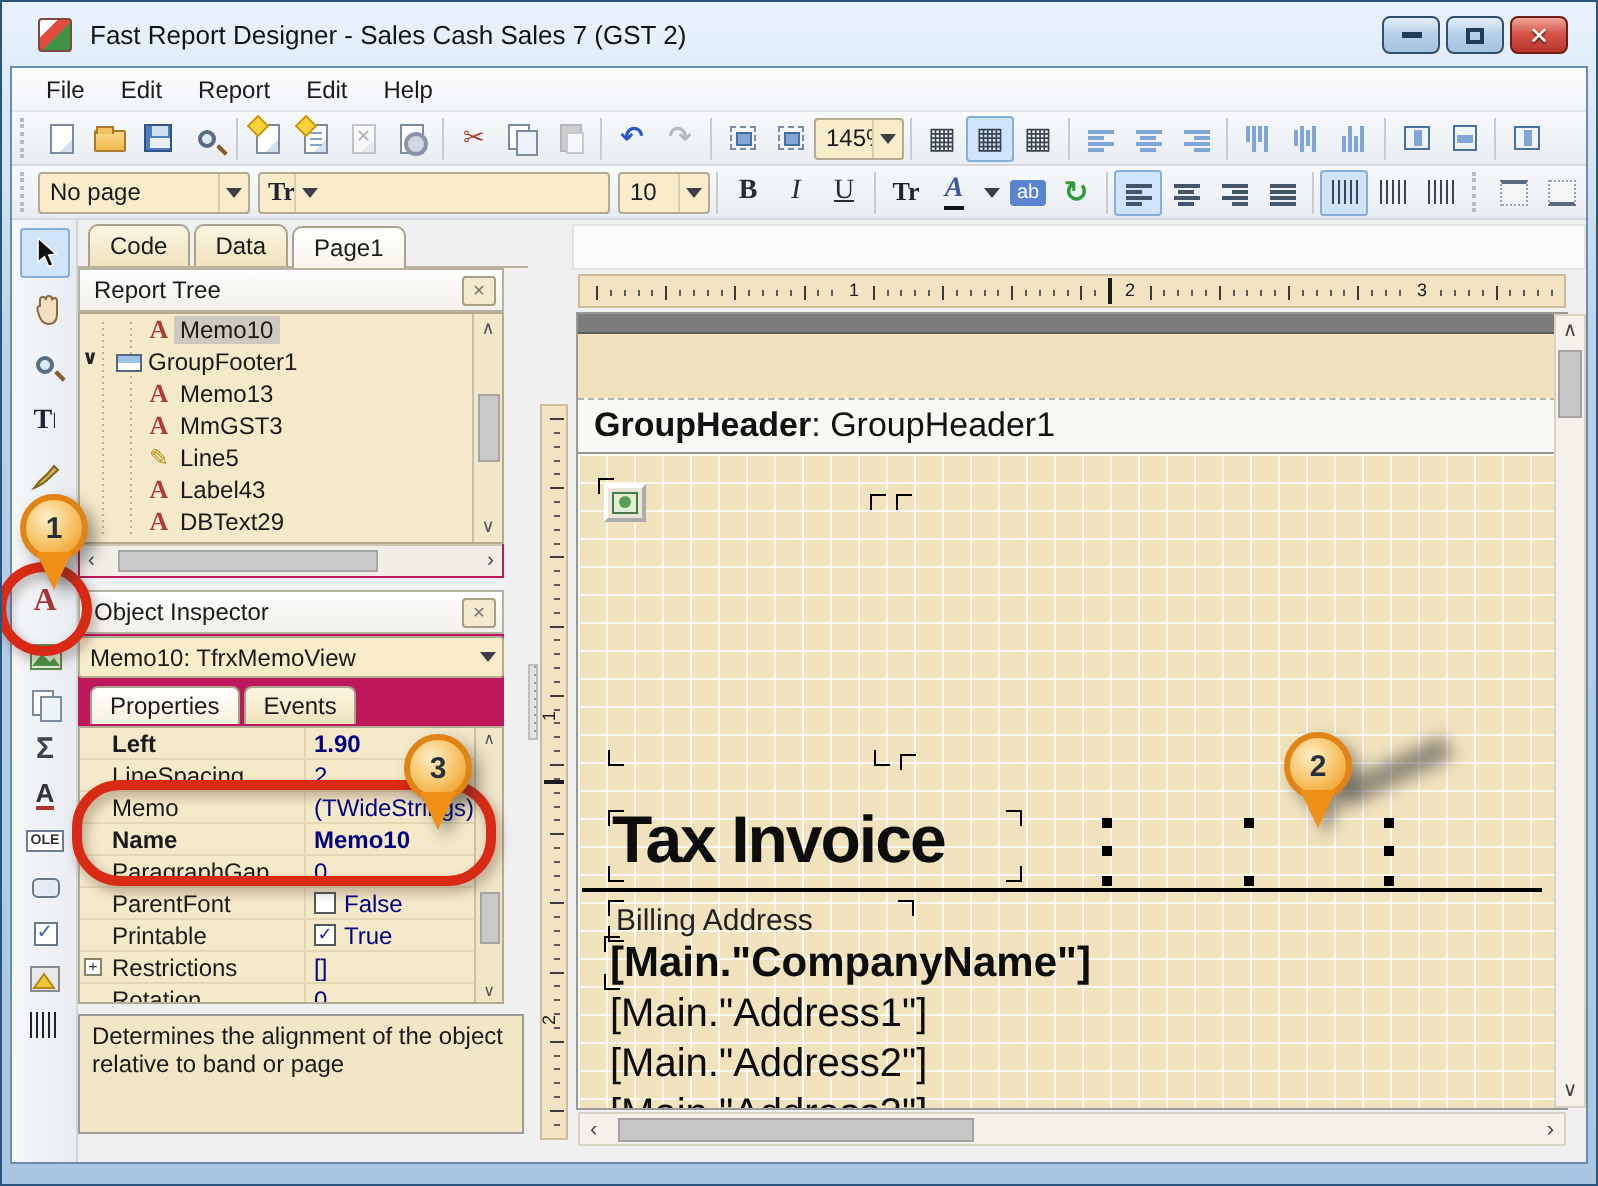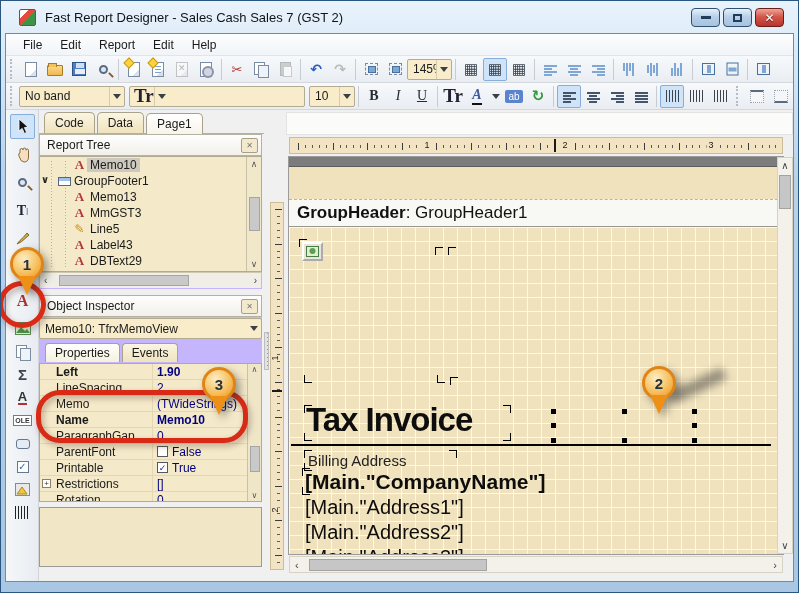--- a/index.html
+++ b/index.html
@@ -73,21 +73,21 @@
   .rot90{transform:rotate(90deg)}
   .vl{width:13px;height:12px;background:repeating-linear-gradient(to right,#3c4450 0 1px,transparent 1px 3px);flex:none}
   .i-band-center{width:13px;height:12px;border:1px solid #46719f;position:relative}
   .i-band-center::after{content:"";position:absolute;left:4px;top:1px;width:4px;height:8px;background:#7fa6d4}
   .i-frame{width:14px;height:13px;border:1px dotted #9aa2ae;position:relative;background:#f4f6f8}
   .fr-t{border-top:2px solid #5a6b80}.fr-b{border-bottom:2px solid #5a6b80}
   .btn-letter{font-family:"Liberation Serif","DejaVu Serif",serif;font-size:14px;color:#26法;color:#262c33}
   .u-line{border-bottom:2px solid #111}
   .ab-btn{background:#5b84cf;color:#fff;border-radius:2px;font-size:10px;padding:1px 3px}
   .gl-rot{color:#2f9a3c;font-weight:bold;font-size:15px}
-  .fontTr{font-family:"Liberation Serif","DejaVu Serif",serif;font-weight:bold;color:#223;font-size:19px}
+  .fontTr{font-family:"Liberation Serif","DejaVu Serif",serif;font-weight:bold;color:#223;font-size:13px}
 
   
   #body{position:absolute;left:0;right:0;top:76px;bottom:0}
 
   
   #lefttools{position:absolute;left:0;top:0;bottom:0;width:33px;background:linear-gradient(to right,#f5f7f9,#e8ecf1);border-right:1px solid #d0d5da}
   .ltool{position:absolute;left:4px;width:25px;height:25px;display:flex;align-items:center;justify-content:center;border:1px solid transparent;border-radius:2px}
   .ltool.on{background:#cfe4f8;border-color:#85aed9}
   .tool-A{font-family:"Liberation Serif","DejaVu Serif",serif;font-weight:bold;font-size:16px;color:#a83434}
   .tool-sigma{font-size:15px;font-weight:bold;color:#3c4450}
@@ -97,21 +97,21 @@
   .tool-barcode{width:15px;height:13px;background:repeating-linear-gradient(to right,#222 0 1px,transparent 1px 3px)}
   .tool-band{width:15px;height:10px;border:1px solid #55677e;background:linear-gradient(#9cc2e8 0 50%,#ffffff 50%)}
   .tool-richA{font-size:13px;font-weight:bold;color:#333;border-bottom:2px solid #a33;line-height:1}
 
   
   #leftpanel{position:absolute;left:33px;top:0;bottom:0;width:225px;background:#f0f0f0}
   #pagetabs{position:absolute;left:0;top:0;right:0;height:24px;display:flex;align-items:flex-end;padding-left:5px;border-bottom:1px solid #b8b29c}
   .ptab{height:21px;padding:3px 10px 0;border:1px solid #a9a189;border-bottom:none;border-radius:5px 5px 0 0;margin-right:2px;
         background:linear-gradient(#fbf5e2,#efe3bd);font-size:12px}
   .ptab.active{background:linear-gradient(#ffffff,#f7f4ea);position:relative;top:1px}
-  .panel{position:absolute;left:0;right:2px;background:#c4b5fd}
+  .panel{position:absolute;left:0;right:12px;background:#be185d}
   .phead{height:22px;background:linear-gradient(#fefefe,#f2f0ea);border:1px solid #b5b1a3;display:flex;align-items:center;justify-content:space-between;padding:0 3px 0 7px;font-size:12px}
   .closebox{width:17px;height:15px;background:#f3e9cd;border:1px solid #a99f87;border-radius:2px;font-size:8px;color:#777;display:flex;align-items:center;justify-content:center}
 
   
   #treepanel{top:24px;height:155px}
   #treebody{position:absolute;left:0;right:0;top:22px;bottom:17px;background:#f4e9c9;border:1px solid #b2ab91;
             background-image:repeating-linear-gradient(to bottom,#b7b096 0 1px,transparent 1px 3px),repeating-linear-gradient(to bottom,#b7b096 0 1px,transparent 1px 3px);
             background-size:1px calc(100% - 8px),1px calc(100% - 8px);background-position:11px 4px,25px 4px;background-repeat:no-repeat;overflow:hidden}
   .trow{height:16px;display:flex;align-items:center;font-size:12px;position:relative}
   .tind1{width:18px;flex:none}.tind2{width:32px;flex:none}
@@ -339,21 +339,21 @@
       <span class="sep"></span>
       <span class="tb">
           <span class="i-band-center"></span>
         </span>
       <span class="tb"></span>
     </div>
 
     <div id="toolbar2" class="toolbar">
       <span class="grip"></span>
       <span class="combo" style="width:106px">
-        <span class="cval">No band</span>
+        <span class="cval">No page</span>
         <span class="cbtn">
             <span class="tri-down"></span>
           </span>
       </span>
       <span class="combo" style="width:176px;margin-left:4px">
         <span class="fontTr" style="padding-left:4px">Tr</span>
         <span class="cbtn">
             <span class="tri-down"></span>
           </span>
       </span>
@@ -616,20 +616,21 @@
             </div>
           </div>
           <div id="propvsb">
             <span>∧</span>
             <span class="thumb"></span>
             <span>∨</span>
           </div>
         </div>
 
         <div id="descbox">
+          <span>Determines the alignment of the object relative to band or page</span>
         </div>
       </div>
 
       <div id="splitter">
           <div id="splitgrip"></div>
         </div>
 
       <div id="design">
         <div id="topstrip"></div>
 

